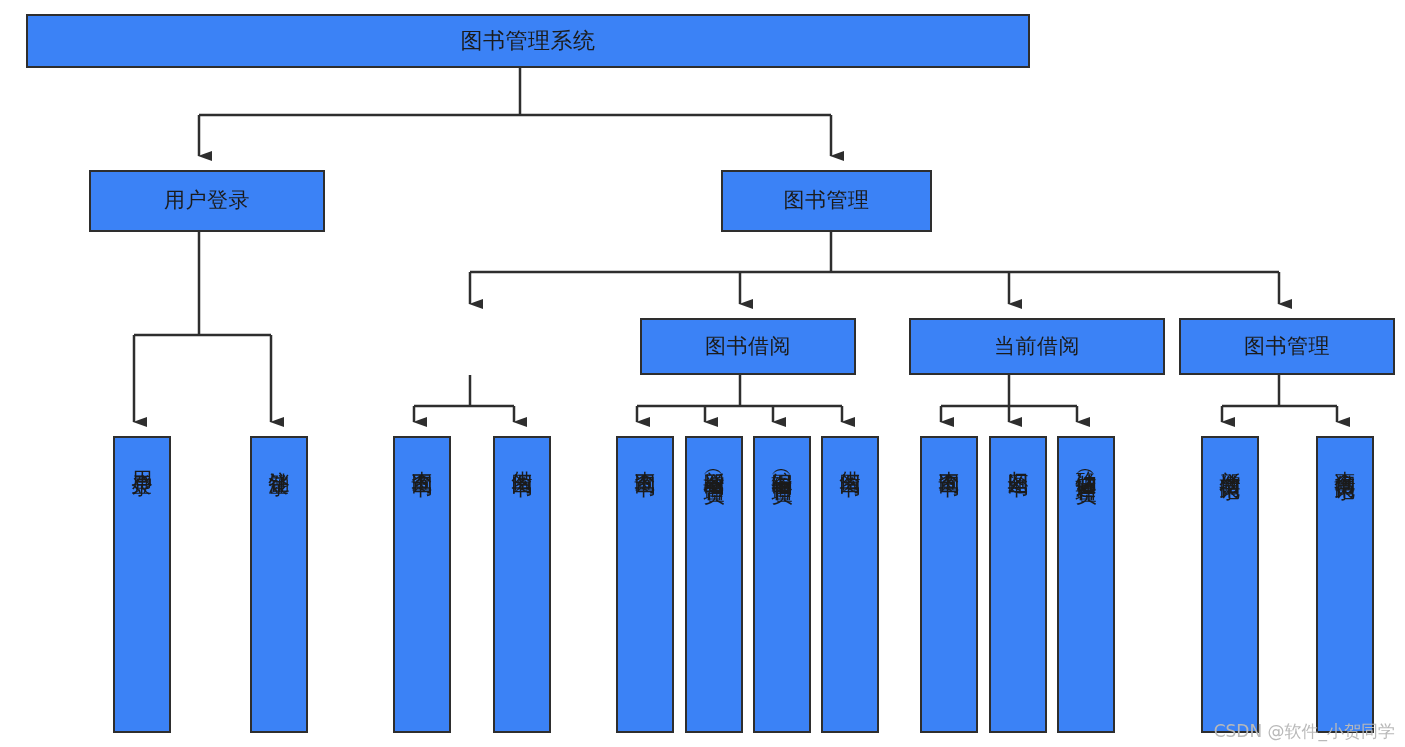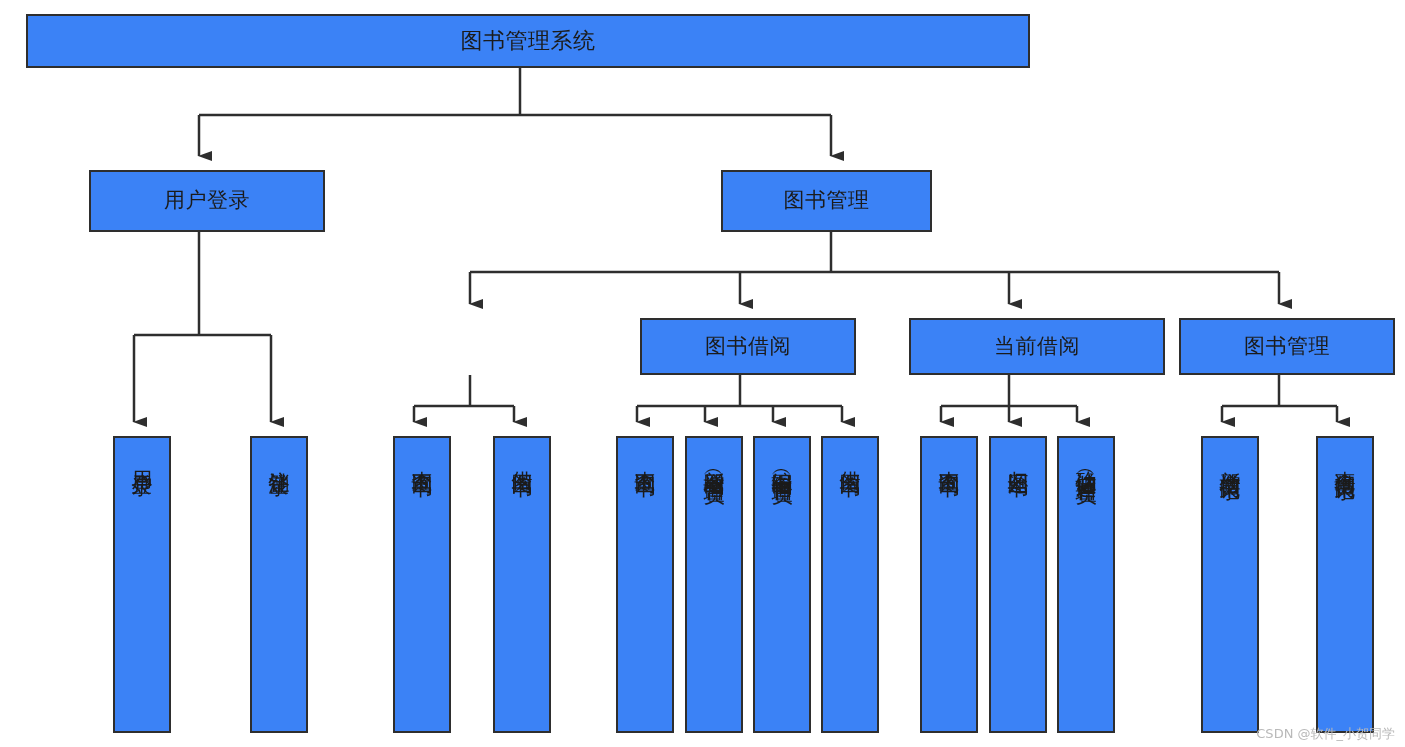--- a/index.html
+++ b/index.html
@@ -61,21 +61,21 @@
     text-orientation: upright;
     font-size: 21px;
     line-height: 1.05;
     letter-spacing: 2px;
     white-space: nowrap;
   }
   .watermark {
     position: absolute;
     right: 10px;
     bottom: 4px;
-    font-size: 13px;
+    font-size: 17px;
     color: #b9b9b9;
     white-space: nowrap;
     z-index: 5;
     font-family: "DejaVu Sans", "Liberation Sans", sans-serif;
   }
 </style>
 </head>
 <body>
 
 <div id="canvas">

